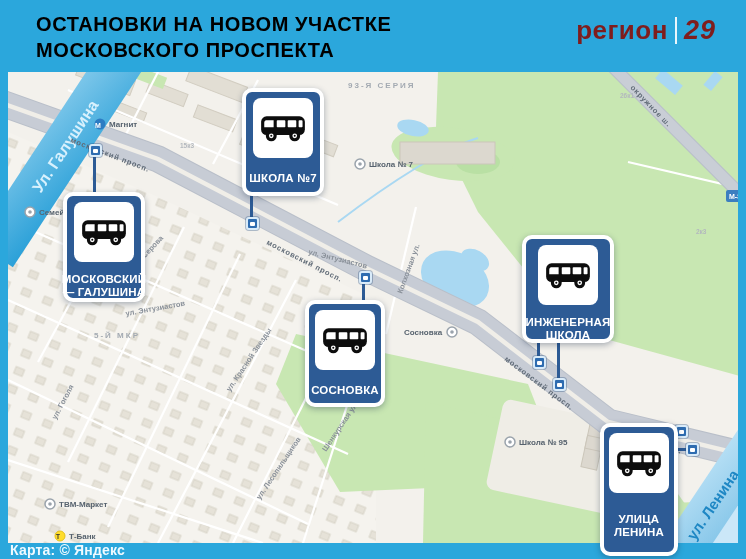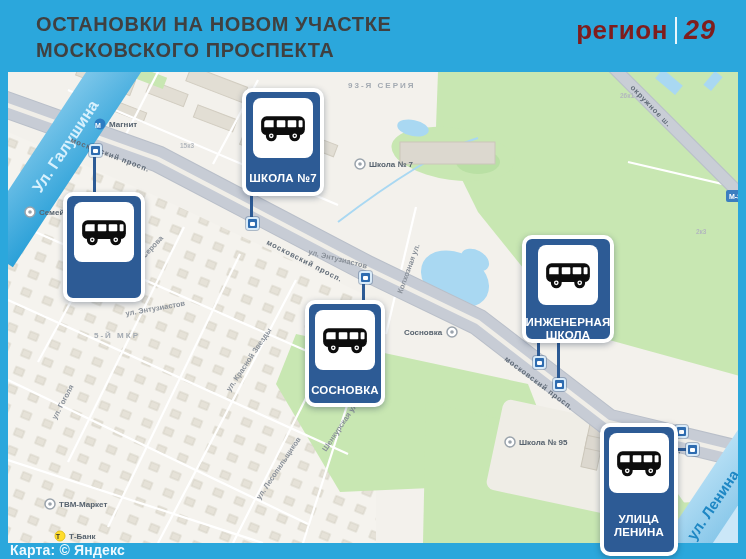--- a/index.html
+++ b/index.html
@@ -5,21 +5,21 @@
   html,body{margin:0;padding:0;background:#888;}
   *{box-sizing:border-box;}
   #canvas{
     position:relative;width:746px;height:559px;overflow:hidden;
     background:#2BA7DC;font-family:"Liberation Sans",sans-serif;
     -webkit-font-smoothing:antialiased;
   }
   
   .header{position:absolute;left:0;top:0;width:746px;height:72px;}
   .title{
-    position:absolute;left:36px;top:11px;color:#404040;font-weight:800;
+    position:absolute;left:36px;top:11px;color:#000000;font-weight:800;
     font-size:20px;line-height:26px;letter-spacing:.6px;
   }
   .logo{position:absolute;right:30px;top:15px;display:flex;align-items:center;color:#7f1d1d;}
   .logo .p1{font-size:26px;font-weight:700;letter-spacing:.5px;}
   .logo .bar{width:2px;height:27px;background:rgba(255,255,255,.9);margin:0 7px;}
   .logo .p2{font-size:27px;font-weight:800;font-style:italic;letter-spacing:1px;}
   
   .map-viewport{
     position:absolute;left:8px;top:72px;width:730px;height:471px;
     background:#F3F1EC;overflow:hidden;
@@ -305,20 +305,24 @@
         <rect x="38" y="22" width="11" height="9" rx="1" fill="#FFF"></rect>
         <rect x="52" y="22" width="5" height="9" rx="1" fill="#FFF"></rect>
         <circle cx="17" cy="42" r="7" fill="#0D0D0D"></circle>
           <circle cx="17" cy="42" r="3" fill="#FFF"></circle>
           <circle cx="17" cy="42" r="1.3" fill="#0D0D0D"></circle>
         <circle cx="47" cy="42" r="7" fill="#0D0D0D"></circle>
           <circle cx="47" cy="42" r="3" fill="#FFF"></circle>
           <circle cx="47" cy="42" r="1.3" fill="#0D0D0D"></circle>
       </svg>
     </div>
+    <div class="stop-label">
+      <span>МОСКОВСКИЙ</span>
+      <span>— ГАЛУШИНА</span>
+    </div>
   </div>
 
   <div class="stop-badge" style="left:305px;top:300px;width:80px;height:107px;">
     <div class="bus-box">
       <svg width="50" height="50" viewBox="0 0 64 64">
         <rect x="4" y="17" width="56" height="24" rx="7" fill="#0D0D0D"></rect>
         <path d="M10 22 h10 v9 h-12 v-6 a3 3 0 0 1 2-3 z" fill="#FFF"></path>
         <rect x="24" y="22" width="11" height="9" rx="1" fill="#FFF"></rect>
         <rect x="38" y="22" width="11" height="9" rx="1" fill="#FFF"></rect>
         <rect x="52" y="22" width="5" height="9" rx="1" fill="#FFF"></rect>

